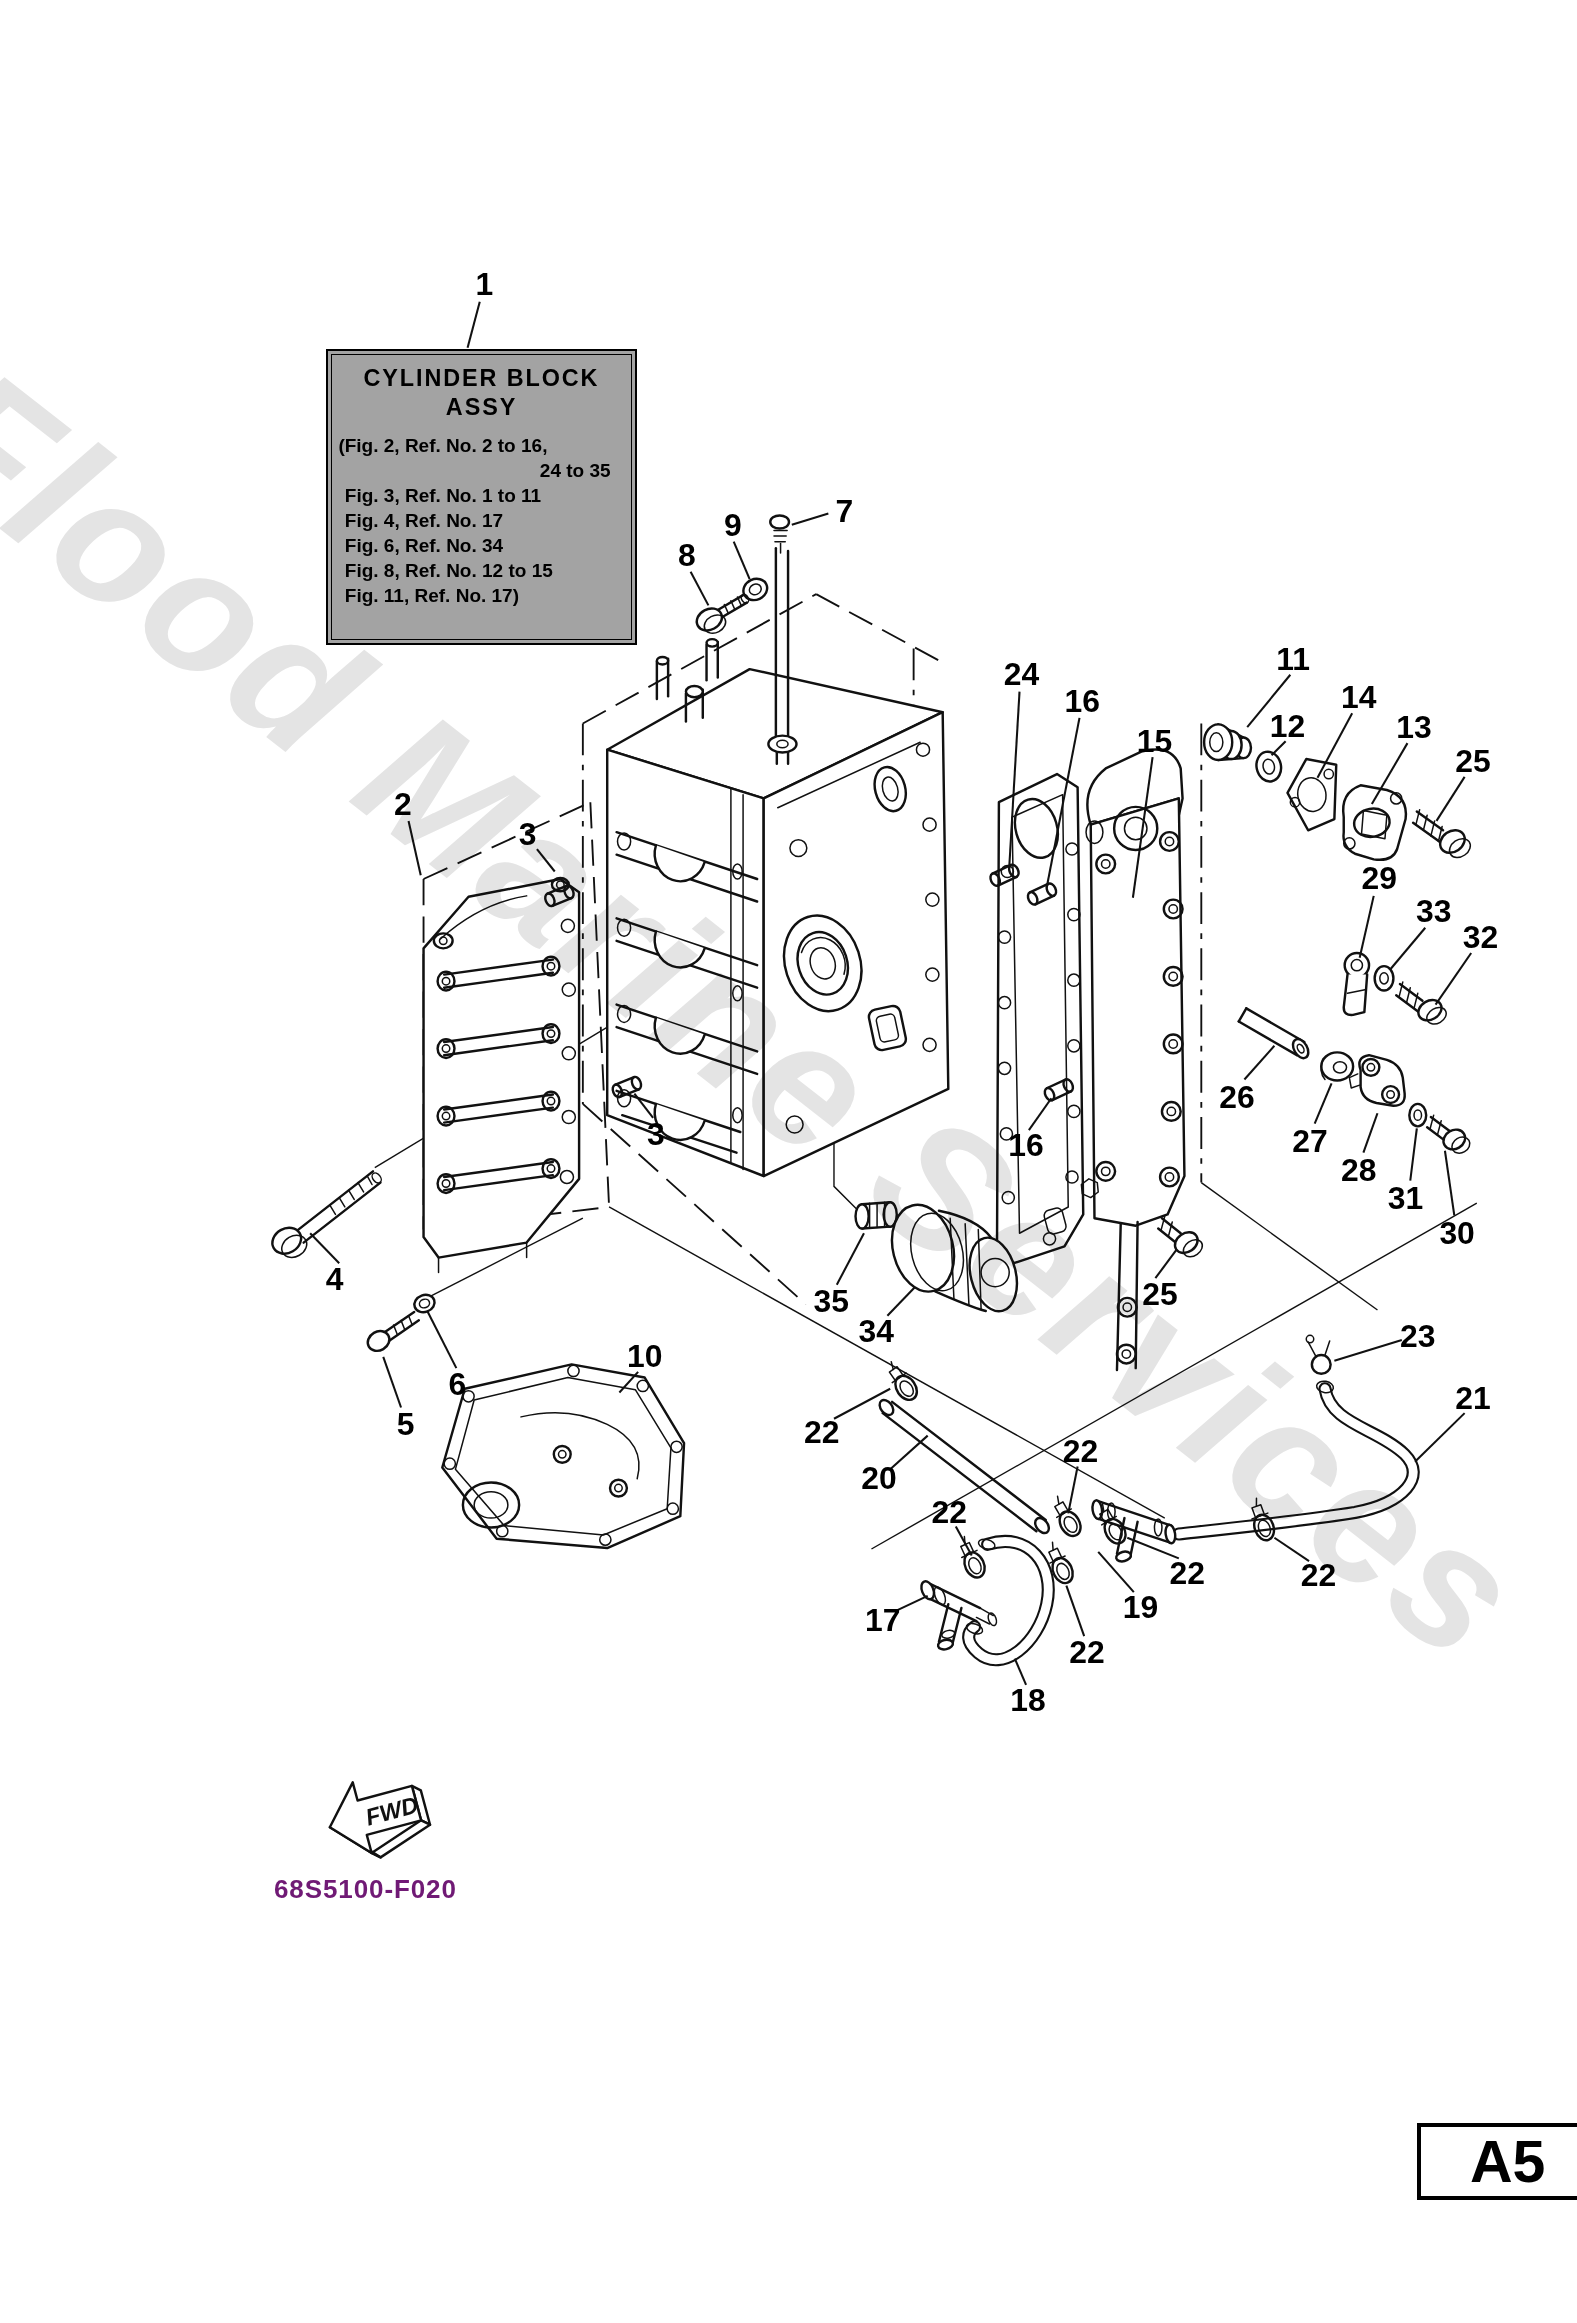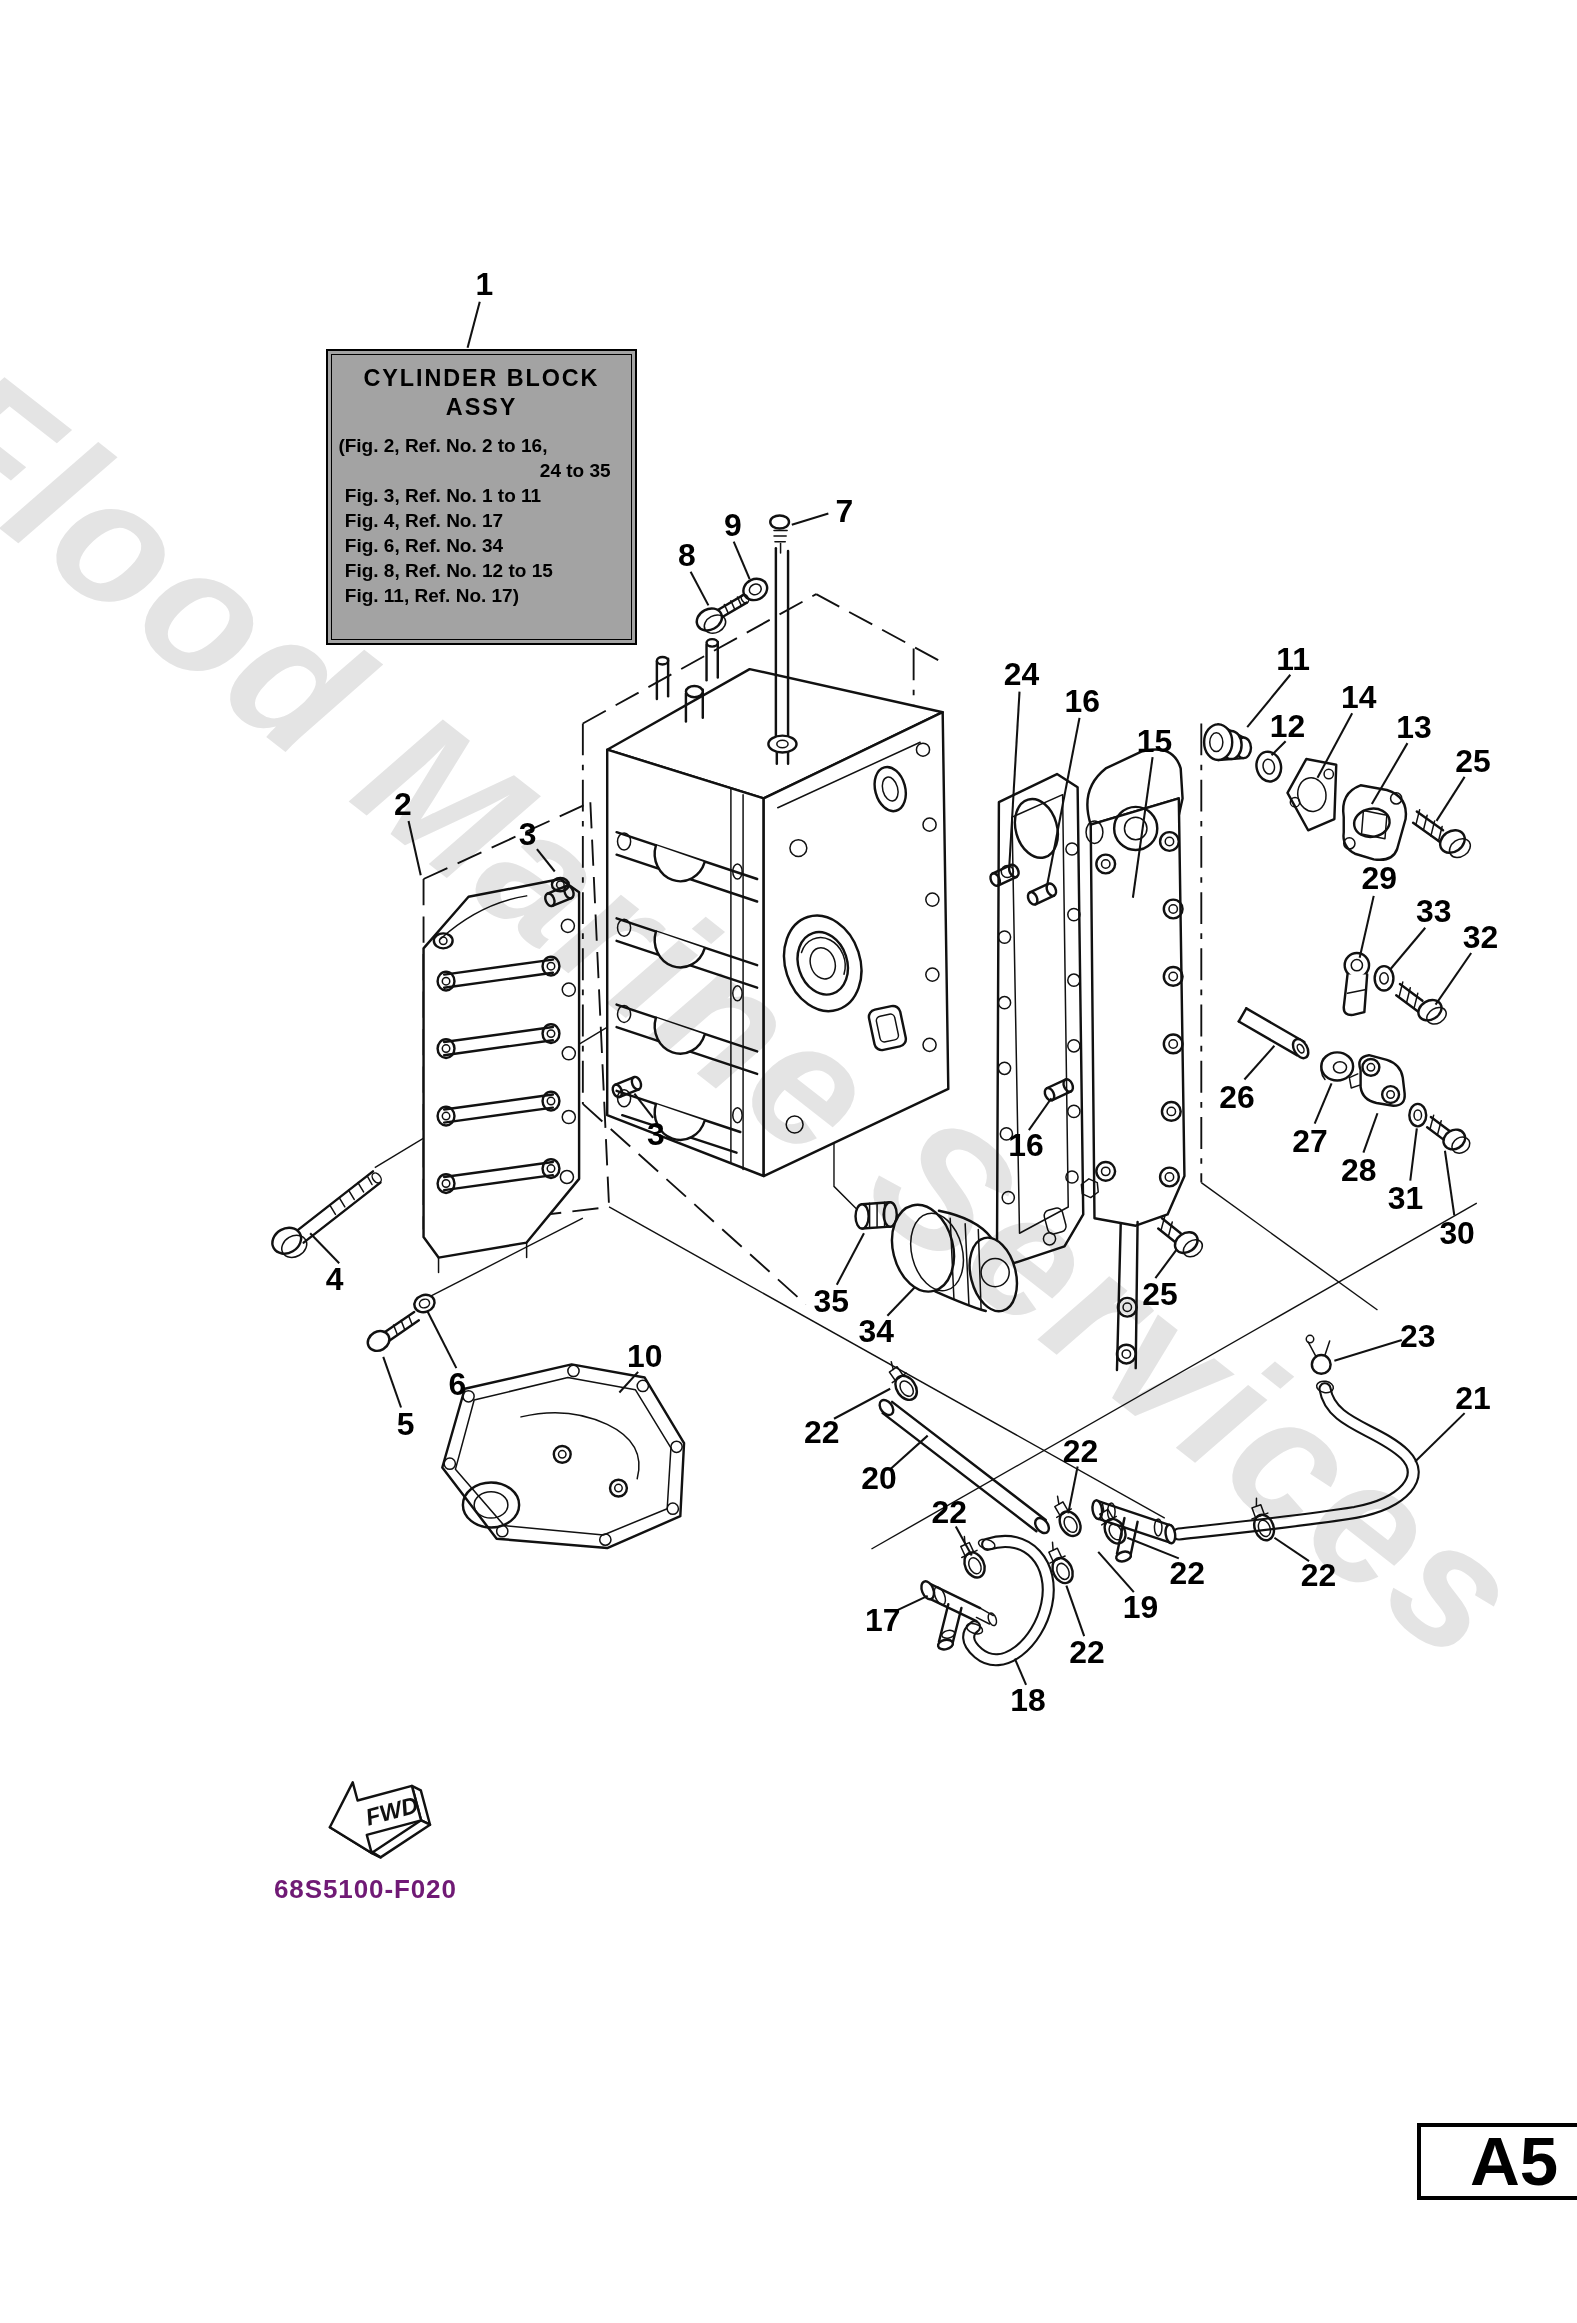--- a/index.html
+++ b/index.html
@@ -38,21 +38,21 @@
   .ib-refs .rl{padding-left:13px;white-space:nowrap;}
   .ib-refs .rl:nth-child(1){padding-left:6.6px;}
   .ib-refs .rl:nth-child(2){text-align:right;padding-right:20.6px;}
   
   .drawing-code{position:absolute;left:274px;top:1874px;z-index:4;font-size:26px;font-weight:bold;letter-spacing:0.9px;color:#701a75;}
   .corner-tab{
     position:absolute;left:1417px;top:2123px;width:197px;height:77px;z-index:4;
     border:4.7px solid #000;box-sizing:border-box;background:#fff;
     display:flex;align-items:center;justify-content:flex-start;
   }
-  .corner-tab span{font-size:69px;font-weight:bold;line-height:66px;padding-left:49px;letter-spacing:0px;}
+  .corner-tab span{font-size:59px;font-weight:bold;line-height:66px;padding-left:49px;letter-spacing:0px;}
 </style>
 </head>
 <body>
 
 <div class="page">
 
   <svg id="diagram" width="1578" height="2324" viewBox="0 0 1684 2480">
 
     <defs>
       <g id="clampdef">

